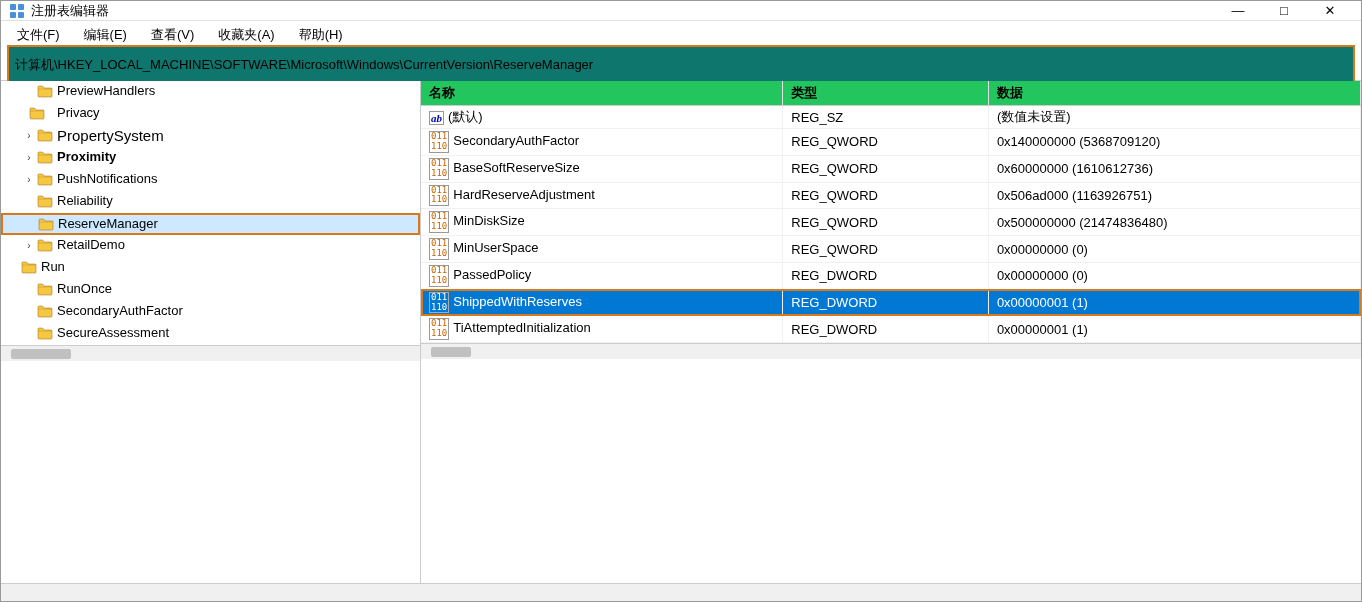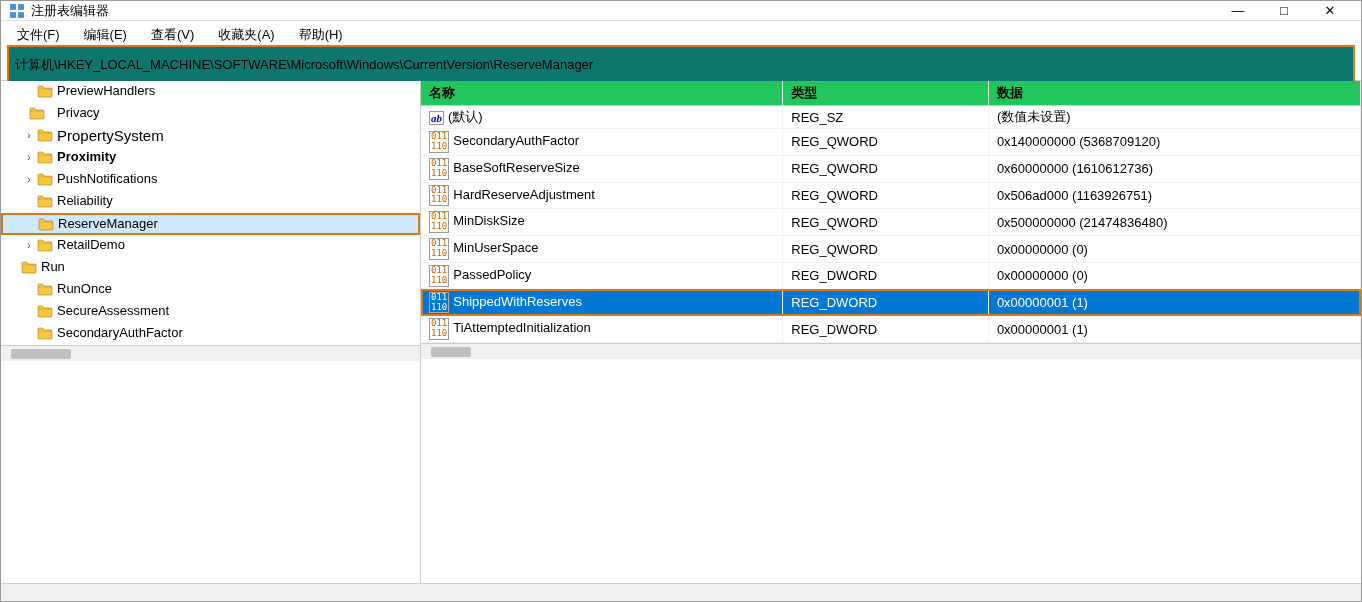--- a/index.html
+++ b/index.html
@@ -323,29 +323,29 @@
     <path d="M1 6 L15 6" stroke="#a0601a" stroke-width="0.3"></path>
   </svg></span>
             <span style="font-size: 13px;">RunOnce</span>
           </div>
           <div class="tree-item" style="padding-left: 20px;">
             <span class="expand-arrow" style="color: rgb(68, 68, 68); font-size: 10px;"></span>
             <span class="folder-icon"><svg class="folder-svg" viewBox="0 0 16 16" xmlns="http://www.w3.org/2000/svg">
     <path d="M1 4 Q1 3 2 3 L5.5 3 L7 5 L14 5 Q15 5 15 6 L15 13 Q15 14 14 14 L2 14 Q1 14 1 13 Z" fill="#f5c842" stroke="#a0601a" stroke-width="0.5"></path>
     <path d="M1 6 L15 6" stroke="#a0601a" stroke-width="0.3"></path>
   </svg></span>
+            <span style="font-size: 13px;">SecondaryAuthFactor</span>
+          </div>
+          <div class="tree-item" style="padding-left: 20px;">
+            <span class="expand-arrow" style="color: rgb(68, 68, 68); font-size: 10px;"></span>
+            <span class="folder-icon"><svg class="folder-svg" viewBox="0 0 16 16" xmlns="http://www.w3.org/2000/svg">
+    <path d="M1 4 Q1 3 2 3 L5.5 3 L7 5 L14 5 Q15 5 15 6 L15 13 Q15 14 14 14 L2 14 Q1 14 1 13 Z" fill="#f5c842" stroke="#a0601a" stroke-width="0.5"></path>
+    <path d="M1 6 L15 6" stroke="#a0601a" stroke-width="0.3"></path>
+  </svg></span>
             <span style="font-size: 13px;">SecureAssessment</span>
-          </div>
-          <div class="tree-item" style="padding-left: 20px;">
-            <span class="expand-arrow" style="color: rgb(68, 68, 68); font-size: 10px;"></span>
-            <span class="folder-icon"><svg class="folder-svg" viewBox="0 0 16 16" xmlns="http://www.w3.org/2000/svg">
-    <path d="M1 4 Q1 3 2 3 L5.5 3 L7 5 L14 5 Q15 5 15 6 L15 13 Q15 14 14 14 L2 14 Q1 14 1 13 Z" fill="#f5c842" stroke="#a0601a" stroke-width="0.5"></path>
-    <path d="M1 6 L15 6" stroke="#a0601a" stroke-width="0.3"></path>
-  </svg></span>
-            <span style="font-size: 13px;">SecondaryAuthFactor</span>
           </div>
         </div>
 
       <div class="scrollbar-h">
         <div style="width:60px;height:10px;background:#c0c0c0;margin-left:10px;border-radius:2px;"></div>
       </div>
     </div>
 
     <div class="right-pane">
       <table class="reg-table">

